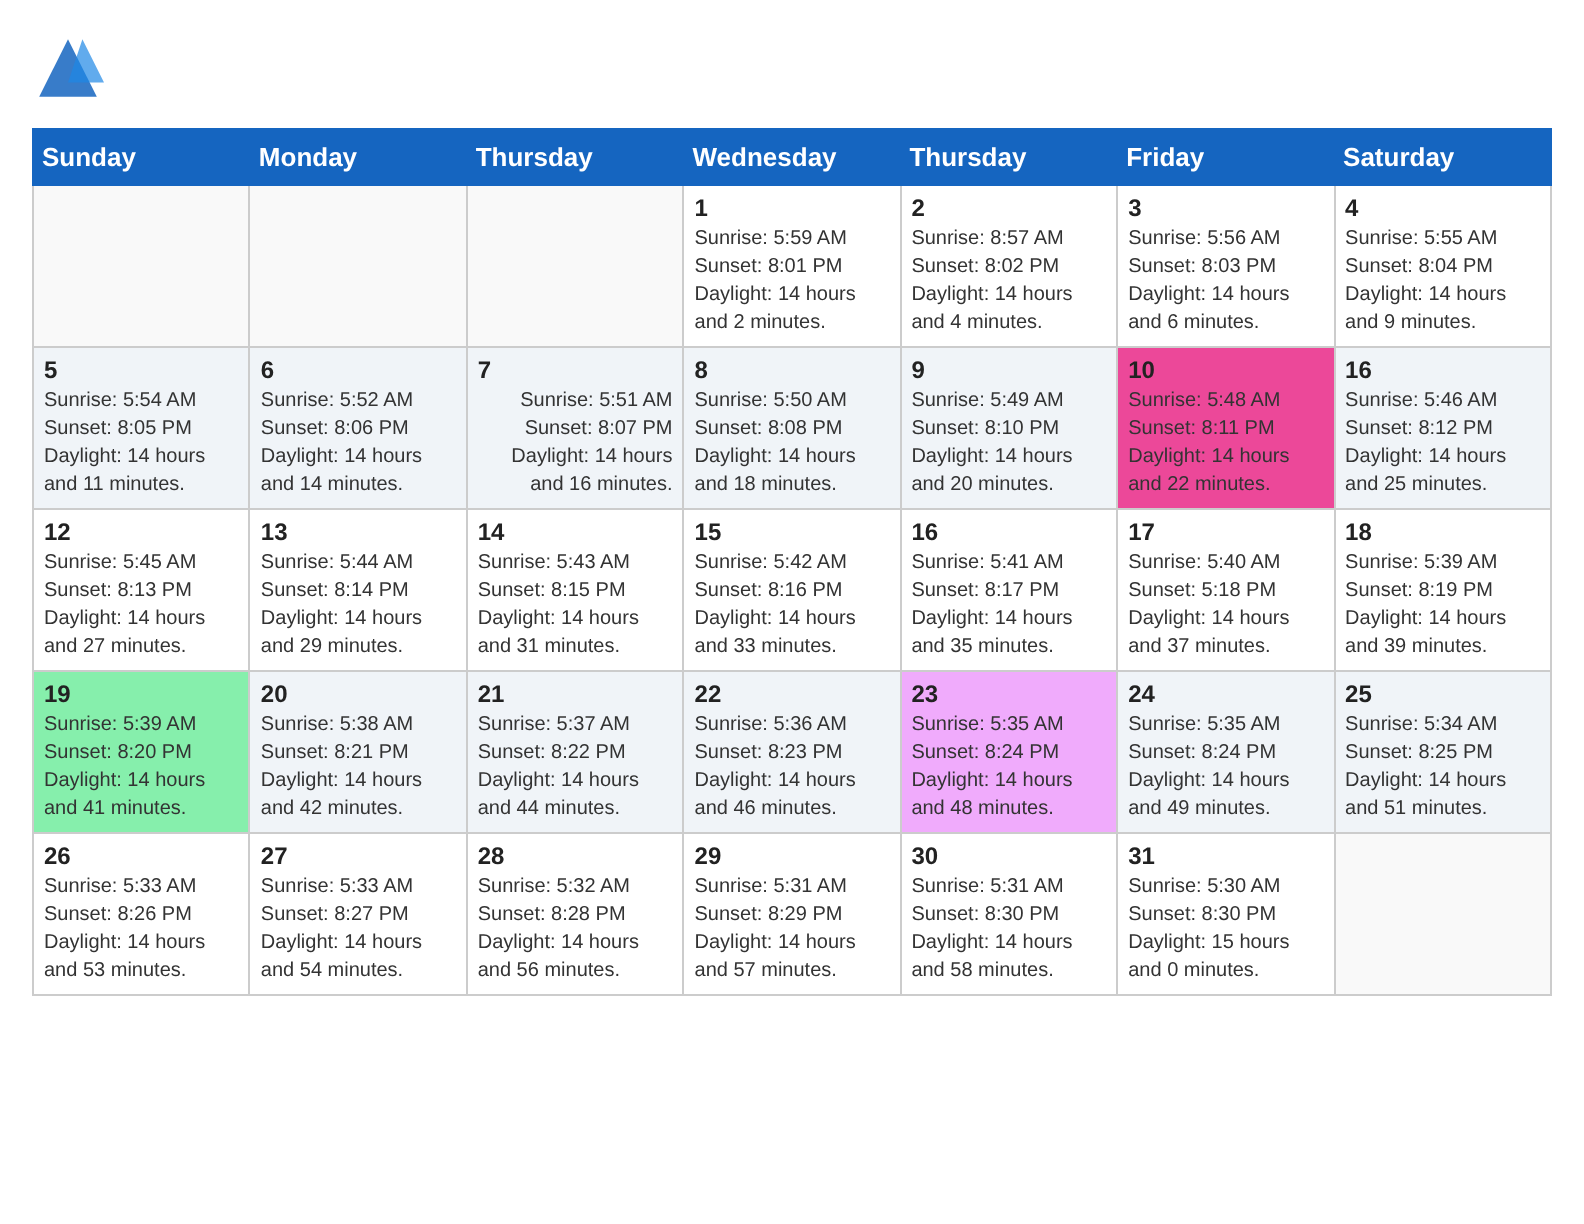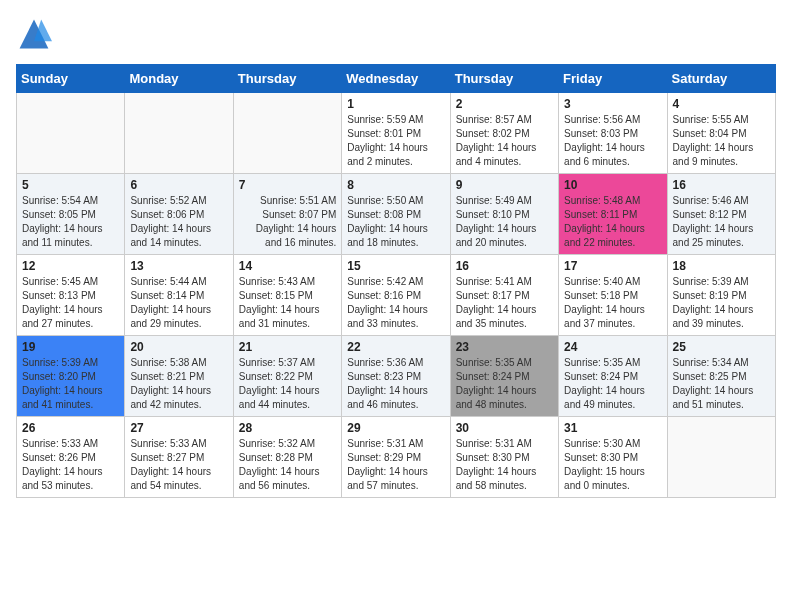--- a/index.html
+++ b/index.html
@@ -250,21 +250,21 @@
         </td>
         <td>
           <span class="day-number">18</span>
           <div class="day-info" style="white-space: pre-line;">Sunrise: 5:39 AM
 Sunset: 8:19 PM
 Daylight: 14 hours
 and 39 minutes.</div>
         </td>
       </tr>
       <tr>
-        <td style="background: #3b82f6;">
+        <td style="background: #86efac;">
           <span class="day-number">19</span>
           <div class="day-info" style="white-space: pre-line;">Sunrise: 5:39 AM
 Sunset: 8:20 PM
 Daylight: 14 hours
 and 41 minutes.</div>
         </td>
         <td style="background: rgb(240, 244, 248);">
           <span class="day-number">20</span>
           <div class="day-info" style="white-space: pre-line;">Sunrise: 5:38 AM
 Sunset: 8:21 PM
@@ -278,21 +278,21 @@
 Daylight: 14 hours
 and 44 minutes.</div>
         </td>
         <td style="background: rgb(240, 244, 248);">
           <span class="day-number">22</span>
           <div class="day-info" style="white-space: pre-line;">Sunrise: 5:36 AM
 Sunset: 8:23 PM
 Daylight: 14 hours
 and 46 minutes.</div>
         </td>
-        <td style="background: #a3a3a3;">
+        <td style="background: #f0abfc;">
           <span class="day-number">23</span>
           <div class="day-info" style="white-space: pre-line;">Sunrise: 5:35 AM
 Sunset: 8:24 PM
 Daylight: 14 hours
 and 48 minutes.</div>
         </td>
         <td style="background: rgb(240, 244, 248);">
           <span class="day-number">24</span>
           <div class="day-info" style="white-space: pre-line;">Sunrise: 5:35 AM
 Sunset: 8:24 PM

